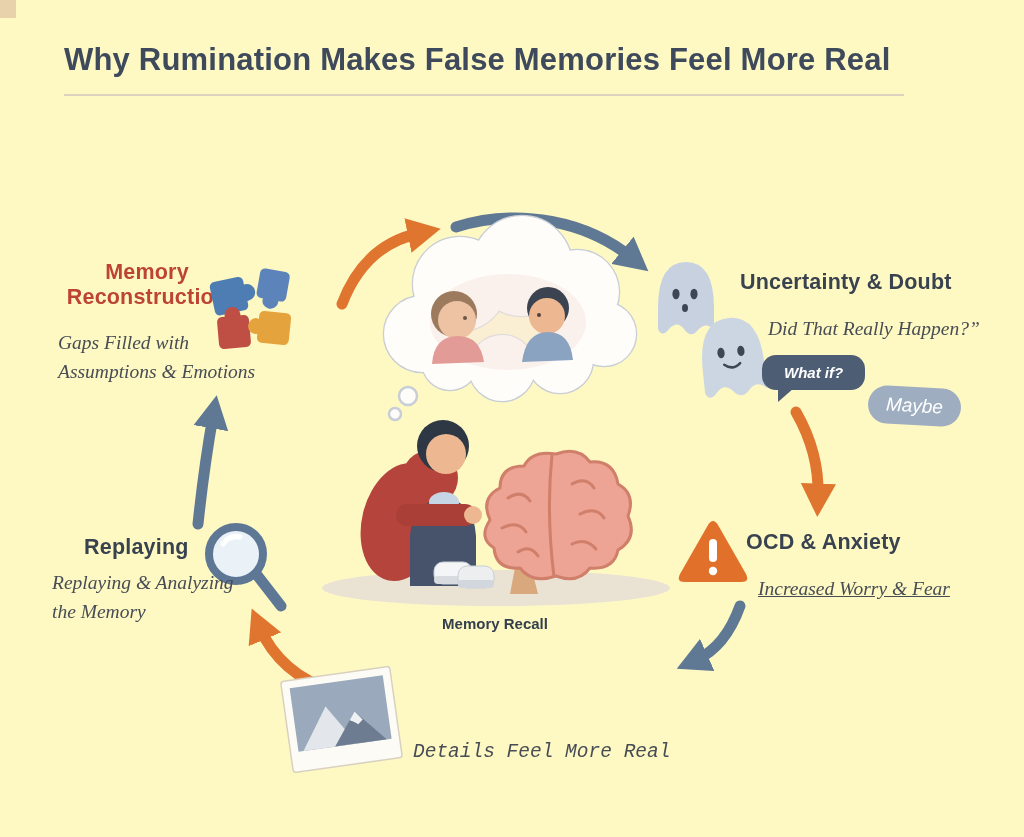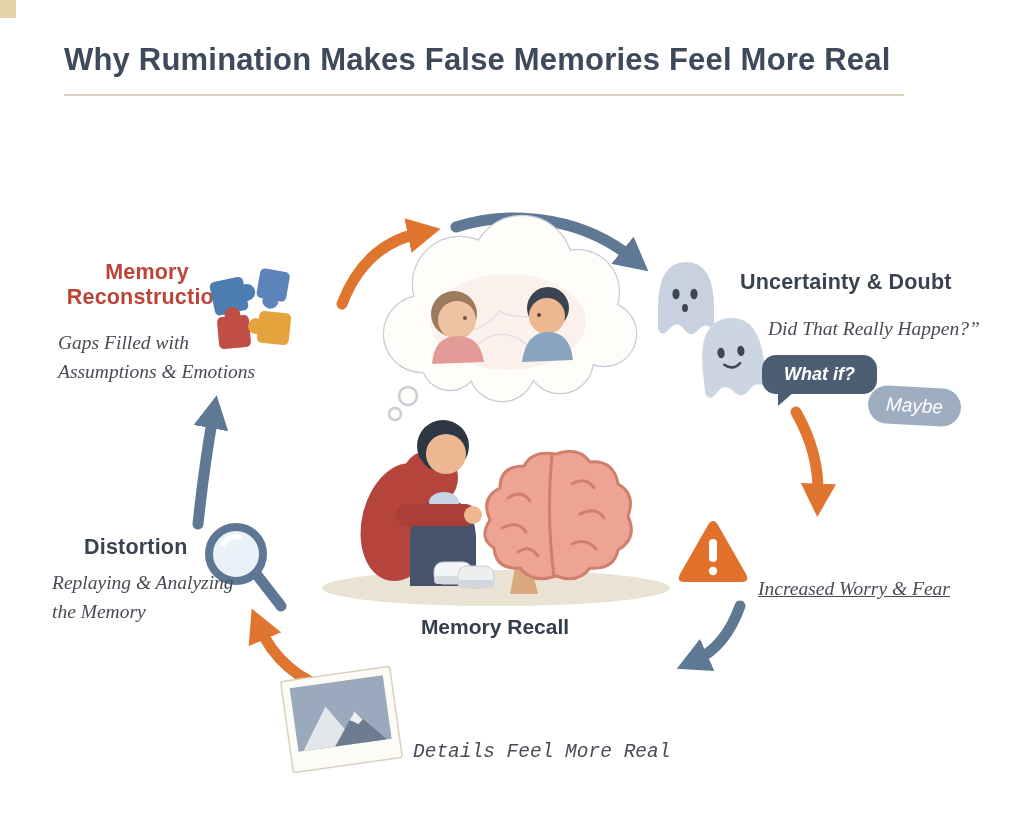--- a/index.html
+++ b/index.html
@@ -1,41 +1,41 @@
 <!DOCTYPE html>
 <html><head>
 <meta charset="utf-8">
 <style>
   * { margin:0; padding:0; box-sizing:border-box; }
   html,body { background:#efe9dc; }
   .canvas {
     position:relative; width:1024px; height:837px;
-    background:#ffffff; overflow:hidden;
+    background:#fef9c3; overflow:hidden;
     font-family:"Liberation Sans", sans-serif;
   }
   .abs { position:absolute; }
   .main-title {
     font-size:31px; font-weight:bold; color:#3e4a5c; letter-spacing:.2px;
     white-space:nowrap;
   }
   .title-rule { background:#dcd2c0; height:2px; }
   .node-title {
     font-weight:bold; font-size:21.5px; color:#39434f; letter-spacing:.2px;
     line-height:1.18;
   }
   .nowrap { white-space:nowrap; }
   .red { color:#bd4336; }
   .subtitle {
     font-family:"Liberation Serif", serif; font-style:italic;
     font-size:19.5px; color:#474c55; line-height:1.5;
   }
-  .center-label { font-weight:bold; font-size:21px; color:#343e4c; text-align:center; }
+  .center-label { font-weight:bold; font-size:15px; color:#343e4c; text-align:center; }
   .bubble-dark {
     background:#4d5d73; color:#fff; border-radius:14px; padding:9px 22px;
-    font-size:18px; font-weight:bold; font-style:italic; white-space:nowrap;
+    font-size:15px; font-weight:bold; font-style:italic; white-space:nowrap;
   }
   .bubble-dark .tail {
     position:absolute; left:16px; bottom:-12px; width:0; height:0;
     border-top:14px solid #4d5d73; border-right:16px solid transparent;
   }
   .bubble-light {
     background:#9fadc1; color:#fff; border-radius:20px; padding:8px 18px;
     font-size:19px; font-style:italic; white-space:nowrap; transform:rotate(3deg);
   }
   .shadow-ellipse { background:#eae3d4; border-radius:50%; }
@@ -184,32 +184,33 @@
     <span>What if?</span>
     <span class="tail"></span>
   </div>
   <div class="abs bubble-light" style="left:868px;top:387px;">Maybe</div>
 
   <svg class="abs" style="left:676px;top:518px;" width="74" height="68" viewBox="0 0 74 68">
     <path d="M32,7 Q37,-1 42,7 L70,56 Q74,64 65,64 L9,64 Q0,64 4,56 Z" fill="#e1702b"></path>
     <rect x="33" y="21" width="8" height="23" rx="4" fill="#ffffff"></rect>
     <circle cx="37" cy="53" r="4.2" fill="#ffffff"></circle>
   </svg>
+  <div class="abs node-title nowrap" style="left:746px;top:530px;">OCD &amp; Anxiety</div>
   <div class="abs subtitle nowrap" style="left:758px;top:574px;text-decoration:underline;">Increased Worry &amp; Fear</div>
 
   <svg class="abs" style="left:284px;top:670px;transform:rotate(-8deg);" width="122" height="106" viewBox="0 0 122 106">
     <rect x="3" y="3" width="110" height="92" rx="3" fill="#fdfbf6" stroke="#d9d1c0" stroke-width="1.5"></rect>
     <rect x="11" y="11" width="94" height="64" fill="#9aa9bb"></rect>
     <polygon points="16,75 44,34 70,75" fill="#e3e7ec"></polygon>
     <polygon points="48,75 72,43 100,75" fill="#6d7c90"></polygon>
     <polygon points="66,51 72,43 79,52 74,56 70,53" fill="#eef1f4"></polygon>
   </svg>
   <div class="abs subtitle nowrap" style="left:413px;top:738px;font-family:Liberation Mono, monospace;">Details Feel More Real</div>
 
-  <div class="abs node-title nowrap" style="left:84px;top:535px;">Distortion</div>
+  <div class="abs node-title nowrap" style="left:84px;top:535px;">Replaying</div>
   <svg class="abs" style="left:196px;top:514px;" width="96" height="104" viewBox="0 0 96 104">
     <circle cx="40" cy="40" r="27" fill="#eaf2f8" stroke="#5d7795" stroke-width="8"></circle>
     <path d="M27,30 Q33,21 44,23" stroke="#ffffff" stroke-width="5" fill="none" stroke-linecap="round" opacity="0.95"></path>
     <line x1="61" y1="61" x2="85" y2="92" stroke="#5d7795" stroke-width="11" stroke-linecap="round"></line>
   </svg>
   <div class="abs subtitle" style="left:52px;top:568px;width:200px;">Replaying &amp; Analyzing the Memory</div>
 
 </div>
 
 </body></html>

